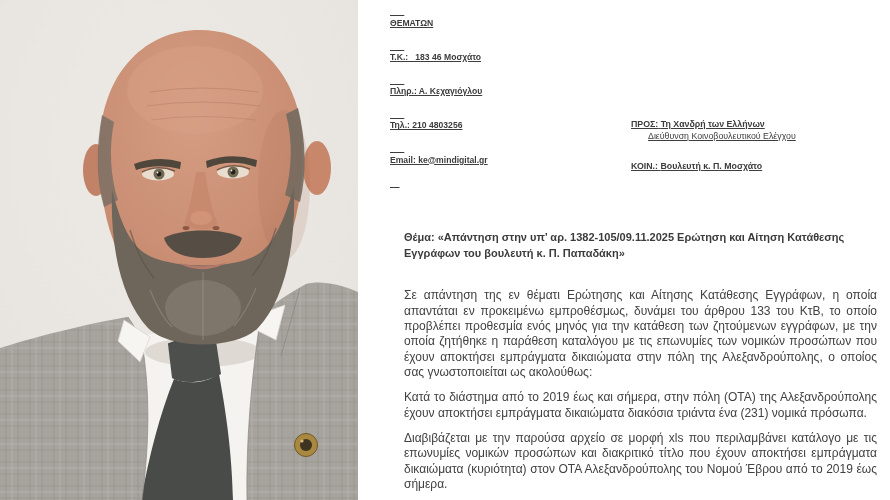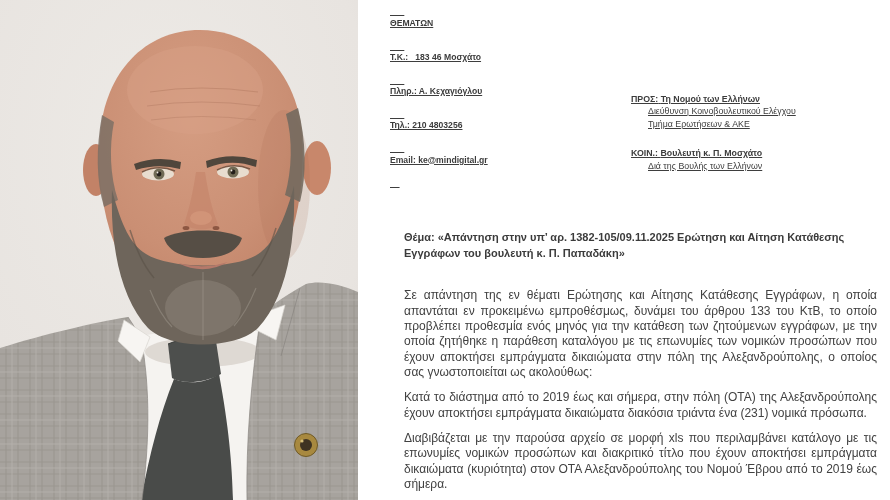--- a/index.html
+++ b/index.html
@@ -184,27 +184,25 @@
     <div class="hdr-left">
       <div>ΘΕΜΑΤΩΝ</div>
       <div>Τ.Κ.:&nbsp;&nbsp; 183 46 Μοσχάτο</div>
       <div>Πληρ.: Α. Κεχαγιόγλου</div>
       <div>Τηλ.: 210 4803256</div>
       <div>Email: ke@mindigital.gr</div>
     </div>
 
     <div class="hdr-right">
       <div class="addr-block">
-        <div class="addr-first"><span>ΠΡΟΣ:</span> <span>Τη Νομού των Ελλήνων</span></div>
+        <div class="addr-first"><span>ΠΡΟΣ:</span> <span>Τη Χανδρή των Ελλήνων</span></div>
         <div class="addr-sub">Διεύθυνση Κοινοβουλευτικού Ελέγχου</div>
-        <div class="addr-sub">Τμήμα Ερωτήσεων &amp; ΑΚΕ</div>
       </div>
       <div class="addr-block">
         <div class="addr-first"><span>ΚΟΙΝ.:</span> <span>Βουλευτή κ. Π. Μοσχάτο</span></div>
-        <div class="addr-sub">Διά της Βουλής των Ελλήνων</div>
       </div>
     </div>
   </div>
 
   <div class="subject">Θέμα: «Απάντηση στην υπ’ αρ. 1382-105/09.11.2025 Ερώτηση και Αίτηση Κατάθεσης Εγγράφων του βουλευτή κ. Π. Παπαδάκη»</div>
 
   <div class="body-text">
     <p>Σε απάντηση της εν θέματι Ερώτησης και Αίτησης Κατάθεσης Εγγράφων, η οποία απαντάται εν προκειμένω εμπροθέσμως, δυνάμει του άρθρου 133 του ΚτΒ, το οποίο προβλέπει προθεσμία ενός μηνός για την κατάθεση των ζητούμενων εγγράφων, με την οποία ζητήθηκε η παράθεση καταλόγου με τις επωνυμίες των νομικών προσώπων που έχουν αποκτήσει εμπράγματα δικαιώματα στην πόλη της Αλεξανδρούπολης, ο οποίος σας γνωστοποιείται ως ακολούθως:</p>
     <p>Κατά το διάστημα από το 2019 έως και σήμερα, στην πόλη (ΟΤΑ) της Αλεξανδρούπολης έχουν αποκτήσει εμπράγματα δικαιώματα διακόσια τριάντα ένα (231) νομικά πρόσωπα.</p>
     <p>Διαβιβάζεται με την παρούσα αρχείο σε μορφή xls που περιλαμβάνει κατάλογο με τις επωνυμίες νομικών προσώπων και διακριτικό τίτλο που έχουν αποκτήσει εμπράγματα δικαιώματα (κυριότητα) στον ΟΤΑ Αλεξανδρούπολης του Νομού Έβρου από το 2019 έως σήμερα.</p>

